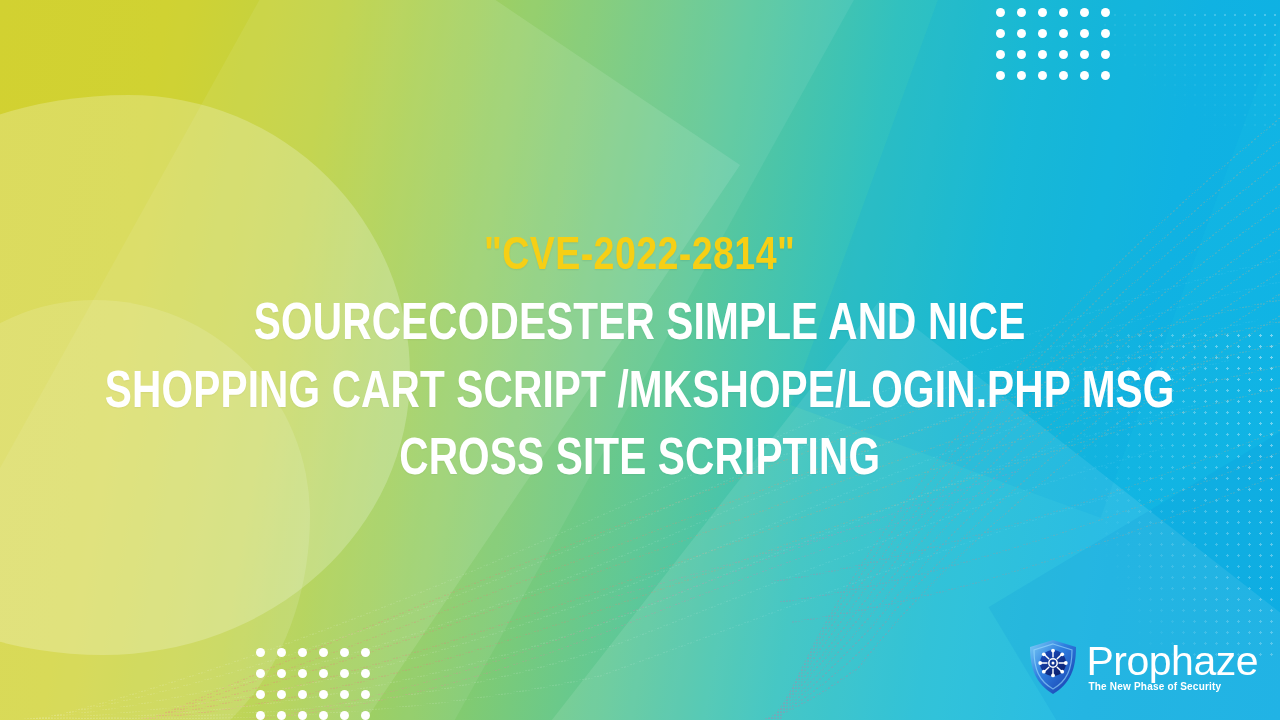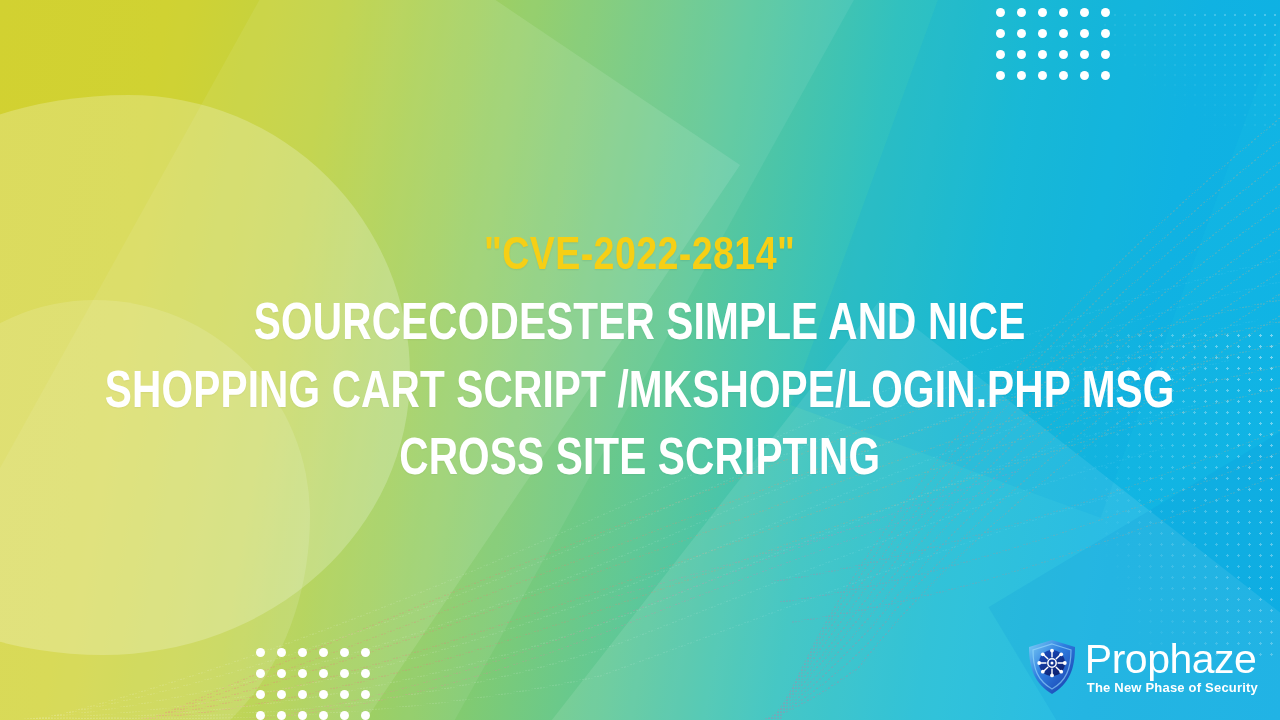--- a/index.html
+++ b/index.html
@@ -212,21 +212,21 @@
   }
   #logo-wordmark {
     color: #ffffff;
     font-size: 41px;
     font-weight: 400;
     letter-spacing: -0.5px;
     line-height: 0.95;
   }
   #logo-tagline {
     color: #ffffff;
-    font-size: 13px;
+    font-size: 10px;
     font-weight: 700;
     letter-spacing: 0.2px;
     margin-top: 2px;
     padding-left: 2px;
   }
 </style>
 </head>
 <body>
 
 <div id="banner">

